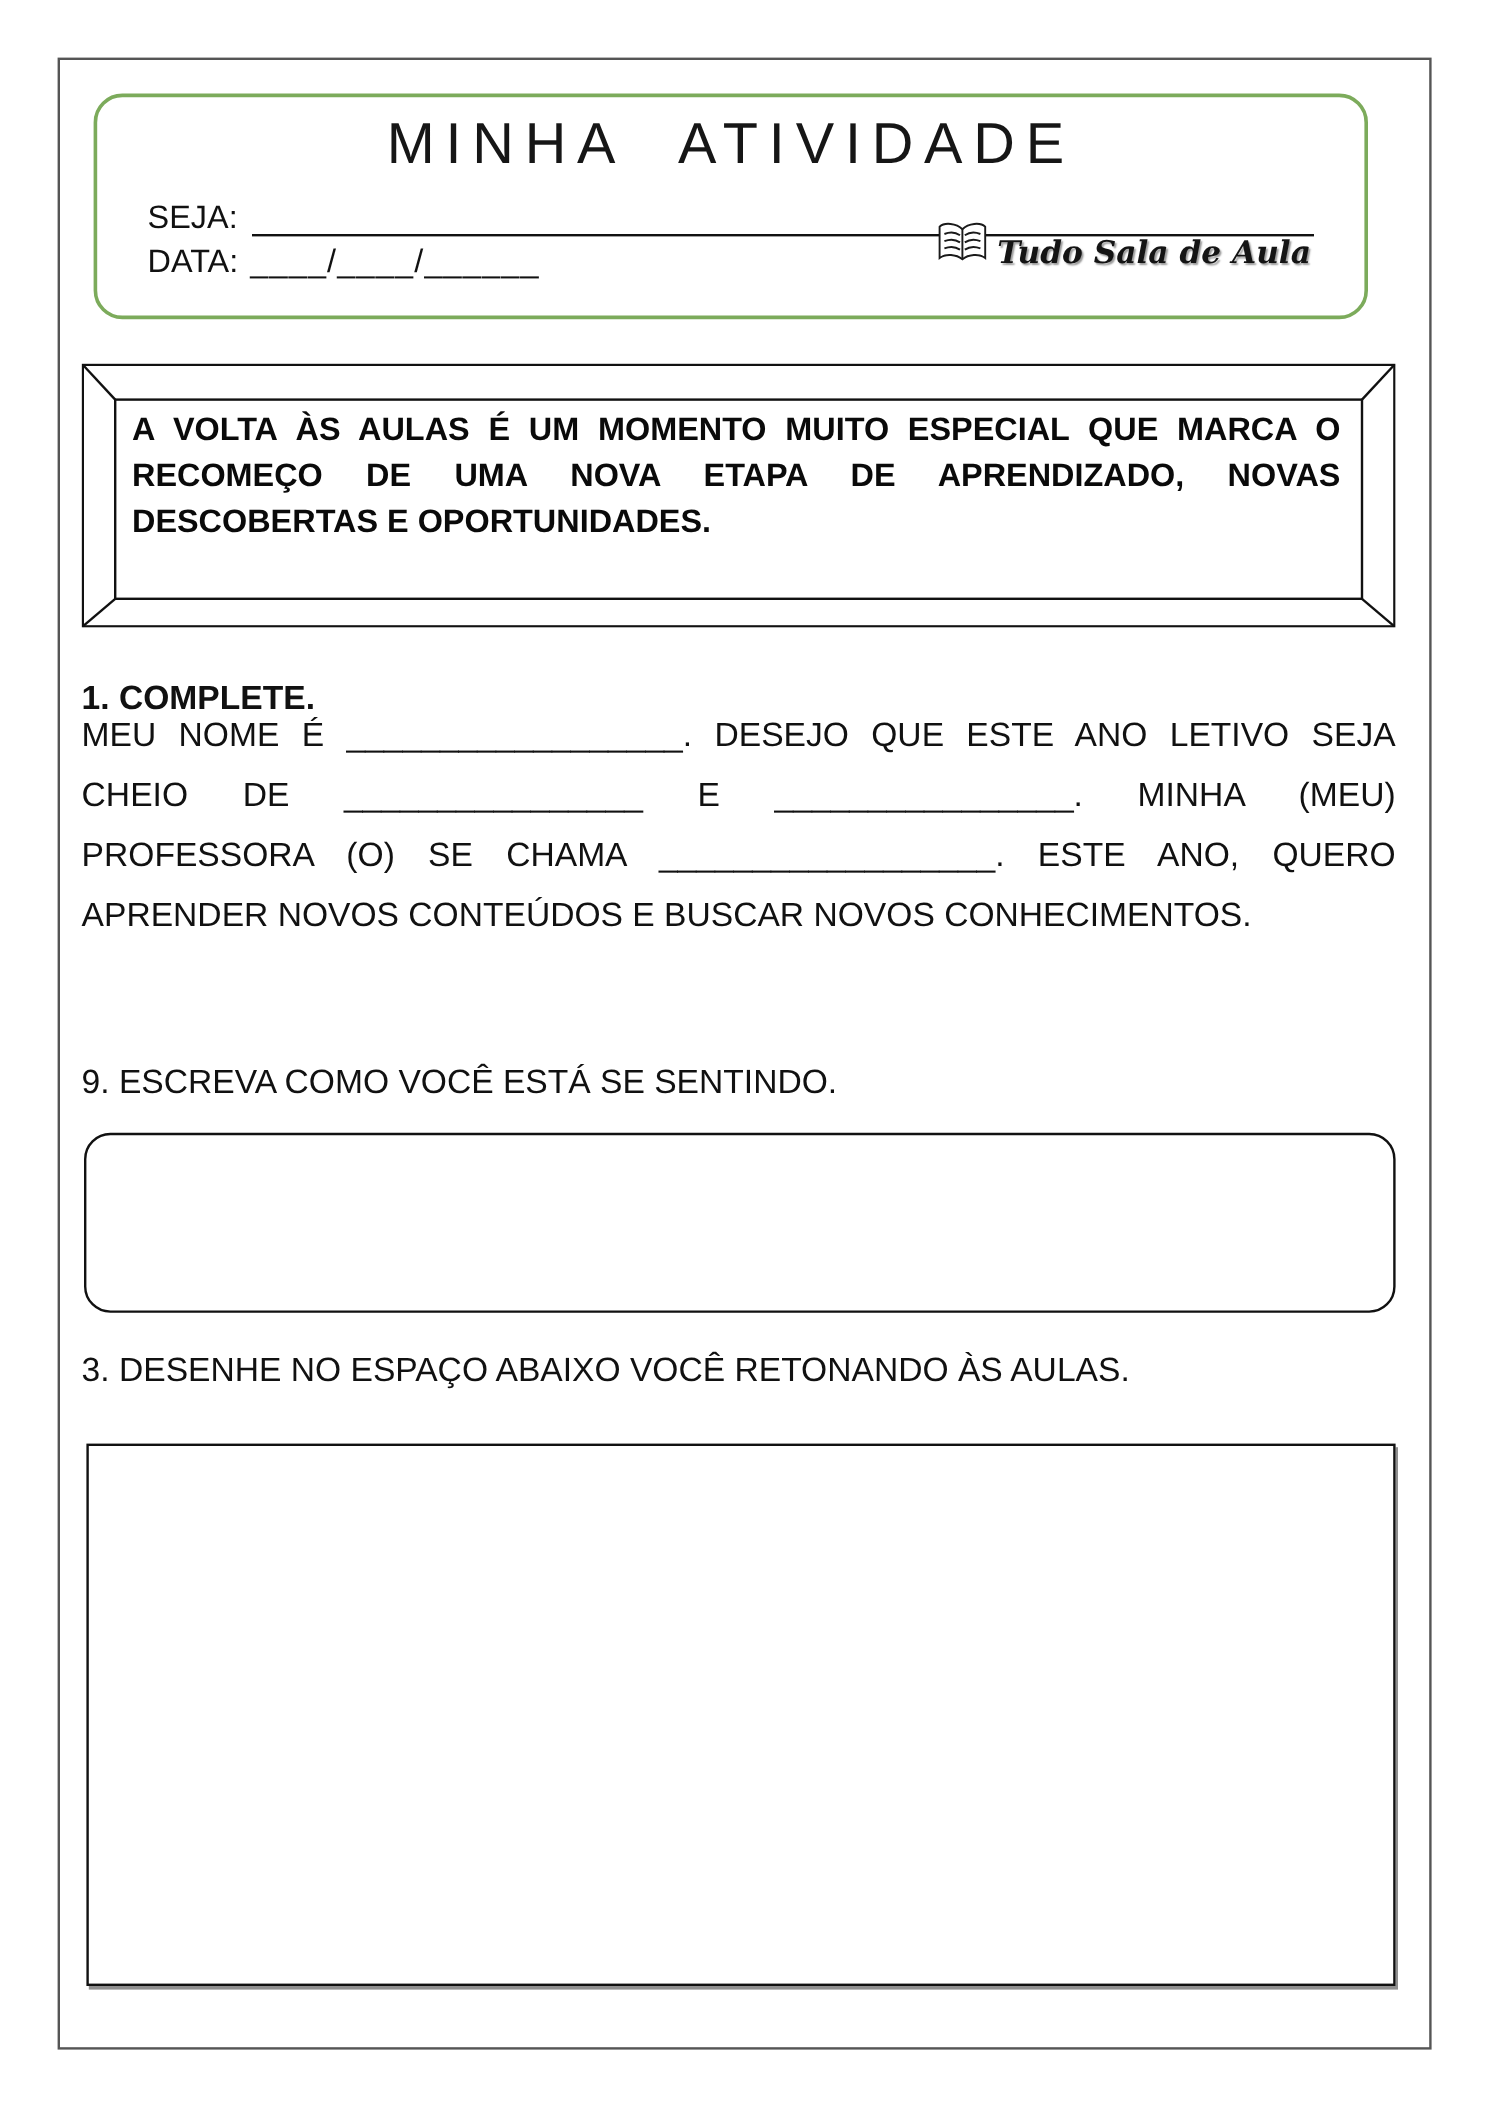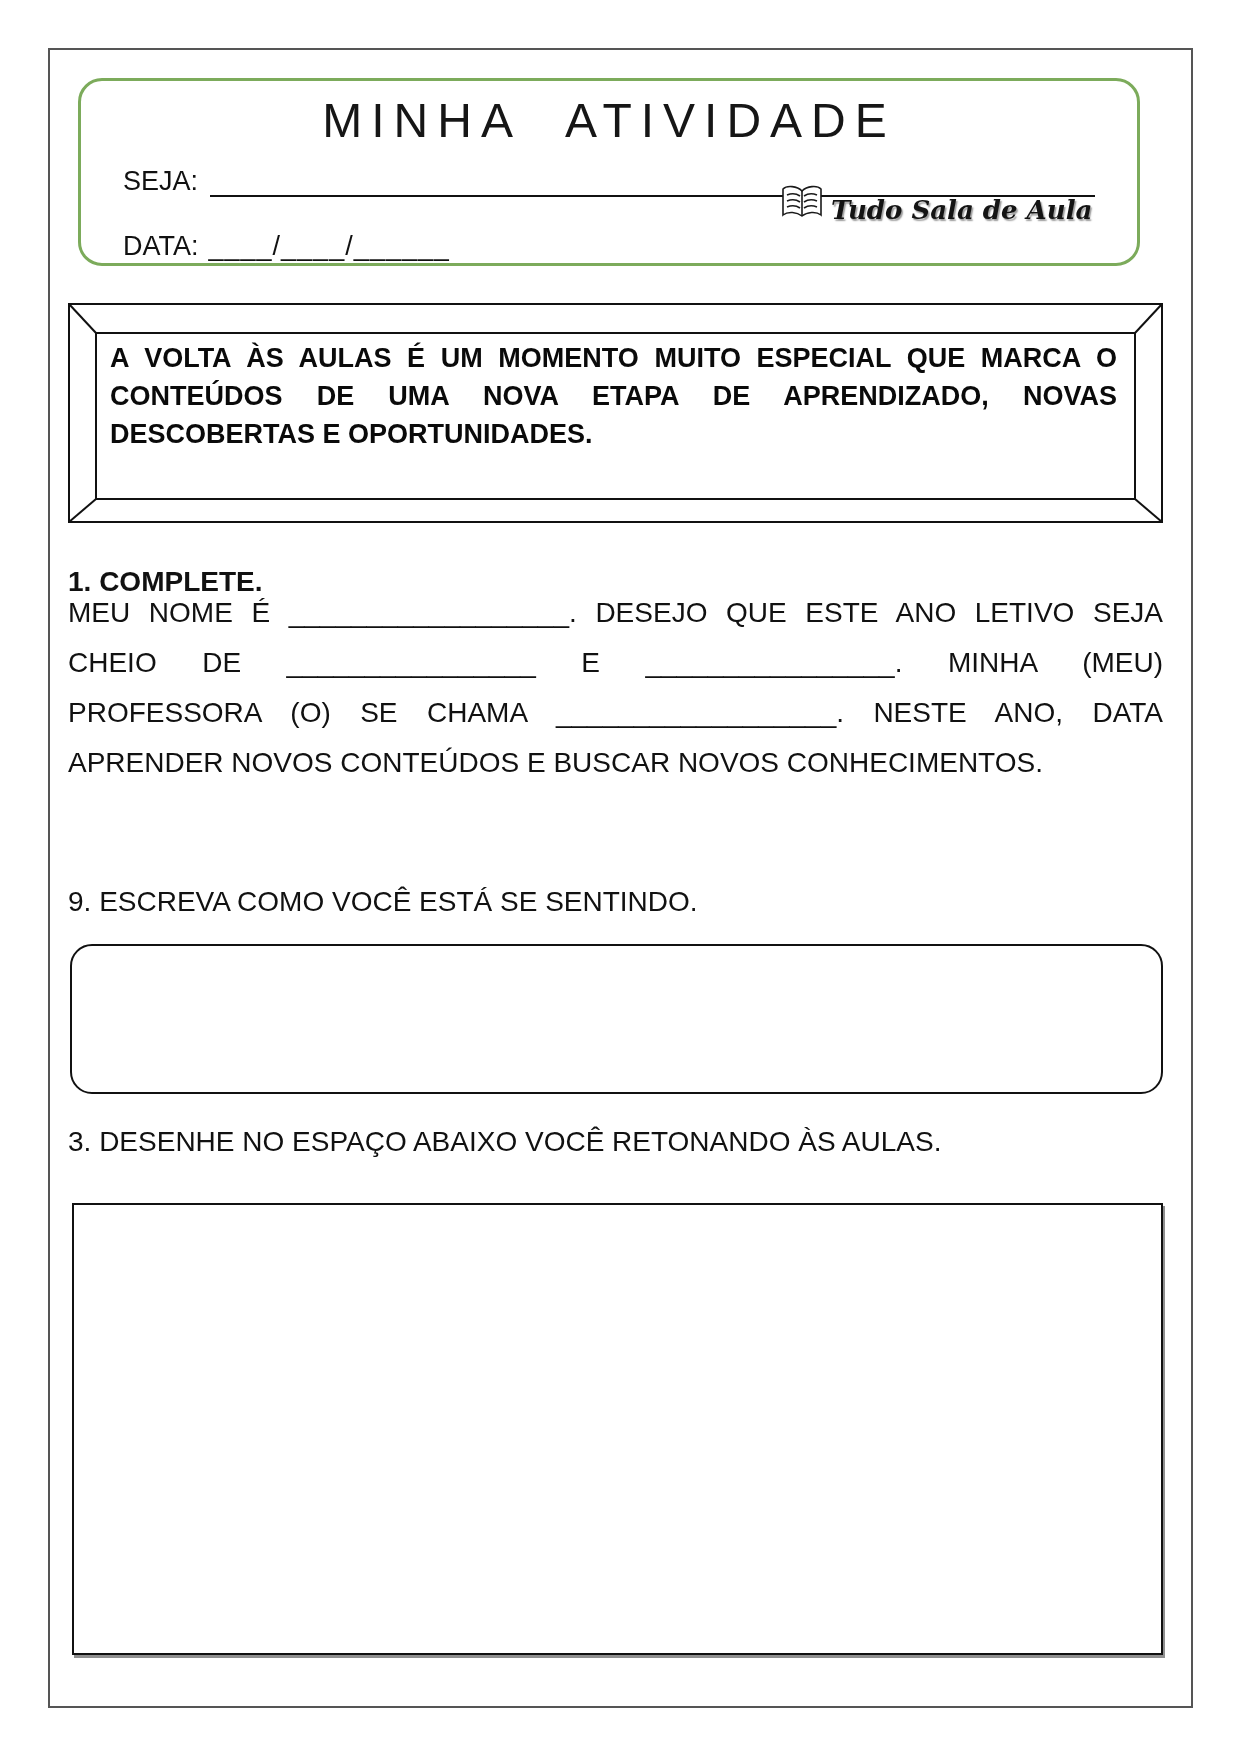--- a/index.html
+++ b/index.html
@@ -18,21 +18,21 @@
   }
   .page-title{
     position:absolute;left:0;right:0;top:12px;text-align:center;
     font-size:48px;letter-spacing:9px;word-spacing:26px;font-weight:400;color:#161616;
   }
   .name-row{
     position:absolute;left:42px;right:42px;top:84px;display:flex;align-items:flex-end;
     font-size:27px;
   }
   .name-line{flex:1;border-bottom:2px solid #111;height:30px;margin-left:12px;}
-  .date-row{position:absolute;left:42px;top:122px;font-size:27px;display:flex;align-items:flex-start;margin-top:28px;}
+  .date-row{position:absolute;left:42px;top:122px;font-size:27px;display:flex;align-items:flex-start;}
   .date-blanks{margin-left:10px;letter-spacing:1px;}
   .logo{position:absolute;left:698px;top:102px;display:flex;align-items:flex-end;gap:6px;}
   .logo-text{
     font-family:"DejaVu Serif",serif;font-style:italic;font-weight:600;font-size:26px;
     color:#141414;text-shadow:1.5px 1.5px 1.5px rgba(0,0,0,0.4);white-space:nowrap;
   }
   
   .intro-frame{position:absolute;left:68px;top:303px;width:1095px;height:220px;}
   .intro-frame svg{position:absolute;left:0;top:0;}
   .intro-text{
@@ -89,30 +89,30 @@
     <svg width="1095" height="220" viewBox="0 0 1095 220">
       <rect x="1" y="1" width="1093" height="218" fill="none" stroke="#111" stroke-width="2"></rect>
       <rect x="28" y="30" width="1039" height="166" fill="none" stroke="#111" stroke-width="2"></rect>
       <line x1="1" y1="1" x2="28" y2="30" stroke="#111" stroke-width="2"></line>
       <line x1="1094" y1="1" x2="1067" y2="30" stroke="#111" stroke-width="2"></line>
       <line x1="1" y1="219" x2="28" y2="196" stroke="#111" stroke-width="2"></line>
       <line x1="1094" y1="219" x2="1067" y2="196" stroke="#111" stroke-width="2"></line>
     </svg>
     <div class="intro-text">
       <div class="just">A VOLTA ÀS AULAS É UM MOMENTO MUITO ESPECIAL QUE MARCA O</div>
-      <div class="just">CONTEÚDOS DE UMA NOVA ETAPA DE APRENDIZADO, NOVAS</div>
+      <div class="just">RECOMEÇO DE UMA NOVA ETAPA DE APRENDIZADO, NOVAS</div>
       <div>DESCOBERTAS E OPORTUNIDADES.</div>
     </div>
   </div>
 
   <div class="s1-heading">1. COMPLETE.</div>
   <div class="s1-paragraph">
     <div class="just">MEU NOME É __________________. DESEJO QUE ESTE ANO LETIVO SEJA</div>
     <div class="just">CHEIO DE ________________ E ________________. MINHA (MEU)</div>
-    <div class="just">PROFESSORA (O) SE CHAMA __________________. NESTE ANO, DATA</div>
+    <div class="just">PROFESSORA (O) SE CHAMA __________________. ESTE ANO, QUERO</div>
     <div>APRENDER NOVOS CONTEÚDOS E BUSCAR NOVOS CONHECIMENTOS.</div>
   </div>
 
   <div class="s2-heading">9. ESCREVA COMO VOCÊ ESTÁ SE SENTINDO.</div>
   <div class="s2-box"></div>
 
   <div class="s3-heading">3. DESENHE NO ESPAÇO ABAIXO VOCÊ RETONANDO ÀS AULAS.</div>
   <div class="s3-box"></div>
 </div>
 

